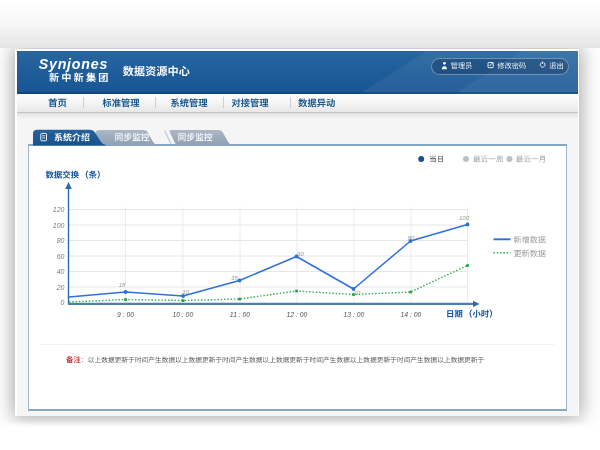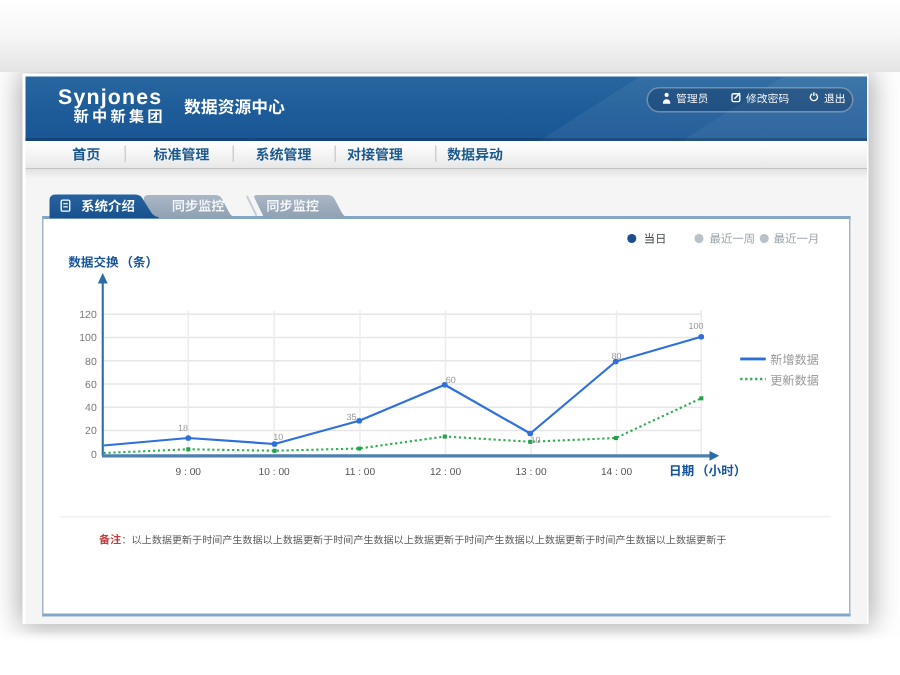--- a/index.html
+++ b/index.html
@@ -1,16 +1,16 @@
 <!DOCTYPE html>
 <html><head><meta charset="utf-8">
 <style>
 html,body{margin:0;padding:0;width:600px;height:450px;overflow:hidden;background:#fff;
 font-family:"Liberation Sans",sans-serif;}
-#stage{position:relative;width:600px;height:450px;}
+#stage{position:relative;width:600px;height:450px;font-style:italic;}
 #win{position:absolute;left:15px;top:48.5px;width:564px;height:367px;background:#fff;
 box-shadow:0 0 18px 2px rgba(100,100,100,.58);}
 #hdr{position:absolute;left:17px;top:51px;width:561px;height:43px;
 background:linear-gradient(180deg,#27669f 0%,#1e5c99 55%,#195594 100%);}
 #hdr .sheen{position:absolute;left:0;top:0;width:100%;height:100%;
 clip-path:polygon(61% 100%,73% 0,100% 0,100% 100%);background:rgba(255,255,255,.06);}
 #hdr .sheen2{position:absolute;left:0;top:0;width:100%;height:100%;
 clip-path:polygon(78% 100%,90% 0,100% 0,100% 100%);background:rgba(255,255,255,.05);}
 #hdr .dark{position:absolute;left:0;bottom:0;width:100%;height:2.5px;background:rgba(5,30,60,.28);}
 #pill{position:absolute;left:431px;top:57.5px;width:136px;height:15px;border:1px solid rgba(255,255,255,.35);

